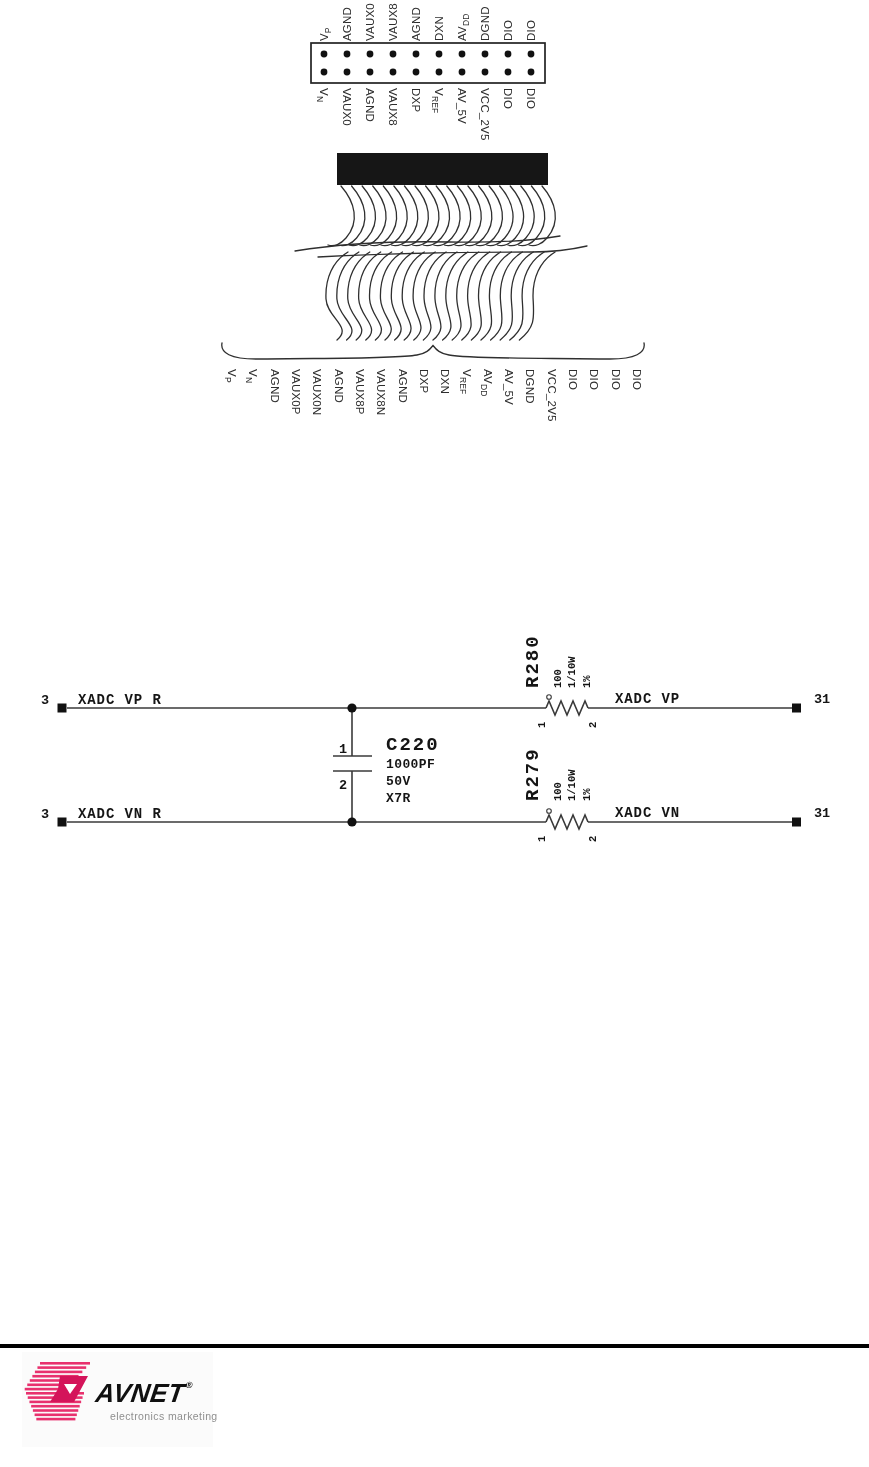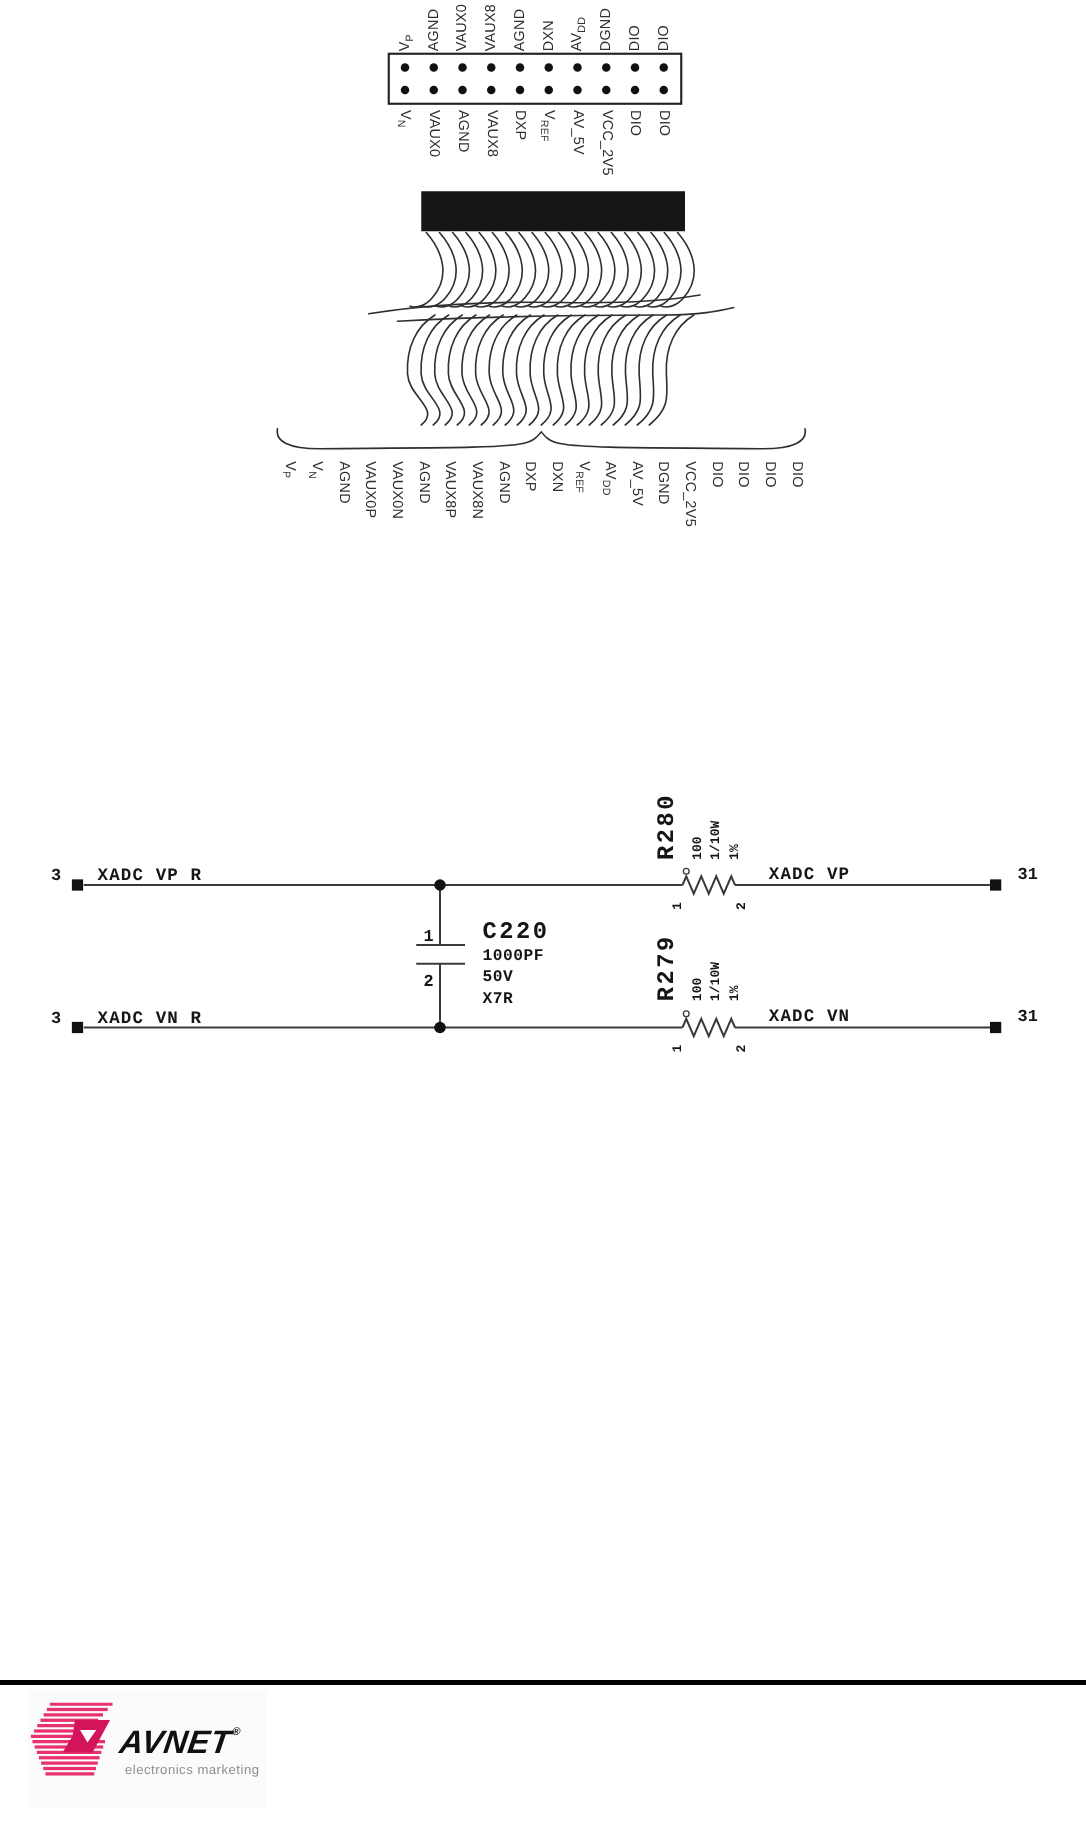--- a/index.html
+++ b/index.html
@@ -19,21 +19,21 @@
   .s-sub   {font:bold 13px "Liberation Mono",monospace;letter-spacing:0.4px;fill:#151515;}
   .s-tiny  {font:bold 10.5px "Liberation Mono",monospace;fill:#151515;}
   .wire    {stroke:#3a3a3a;stroke-width:1.6;fill:none;}
   .thin    {stroke:#2f2f2f;stroke-width:1.3;fill:none;stroke-linecap:round;}
   
   #footer-rule{position:absolute;left:0;top:1344px;width:869px;height:4px;background:#000;}
   #logo-block{position:absolute;left:22px;top:1352px;width:191px;height:95px;background:#fbfbfb;}
   #brand-word{position:absolute;left:74px;top:26px;font:italic bold 26px "Liberation Sans",sans-serif;
               color:#101010;transform:skewX(-8deg);letter-spacing:0.5px;}
   #brand-reg{font-size:9px;vertical-align:14px;font-style:normal;}
-  #brand-tagline{position:absolute;left:78px;top:58px;font:400 10.5px "Liberation Sans",sans-serif;
+  #brand-tagline{position:absolute;left:88px;top:58px;font:400 10.5px "Liberation Sans",sans-serif;
                  color:#8f8f8f;letter-spacing:0.4px;white-space:nowrap;text-align:right;}
 </style>
 </head>
 <body>
 
 <div id="page">
 
   <svg id="fig1" width="869" height="470" viewBox="0 0 869 470" style="top:0;">
     <rect x="311" y="43" width="234" height="40" fill="none" stroke="#222" stroke-width="1.7"></rect>
     <g id="pin-dots">

